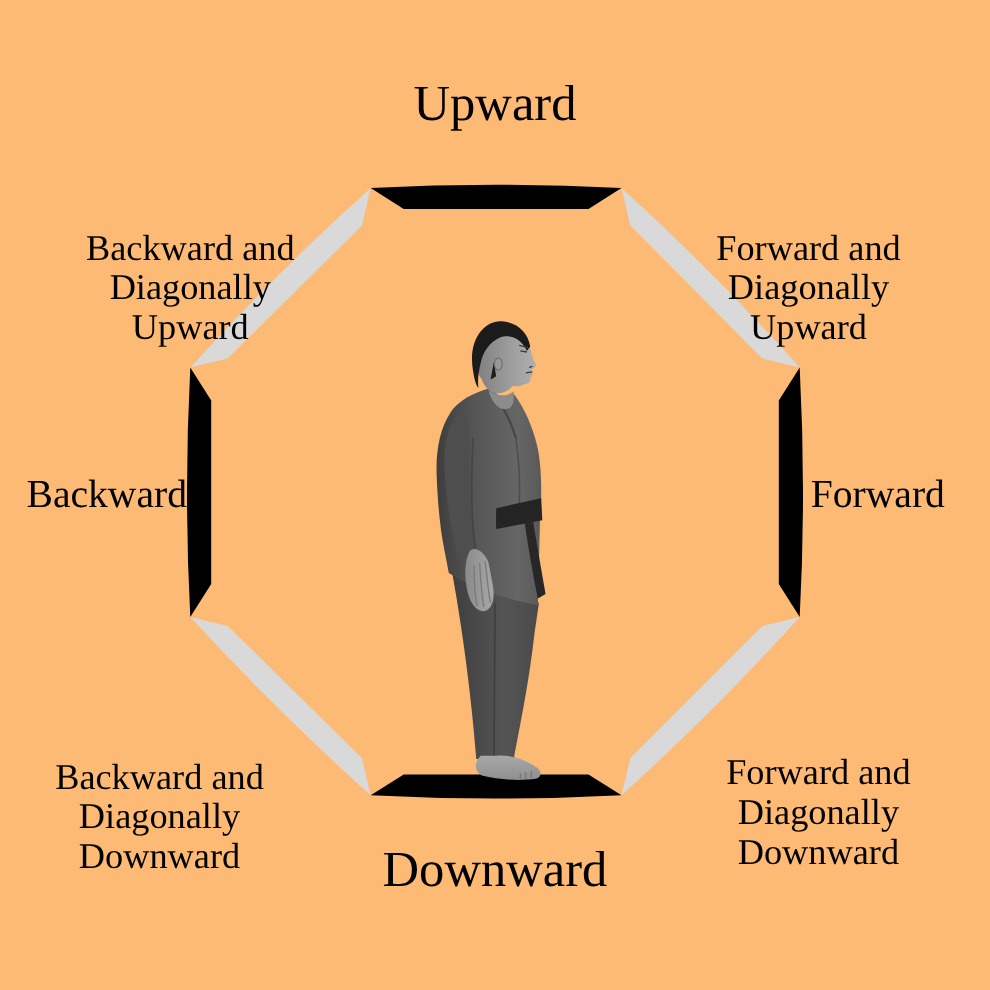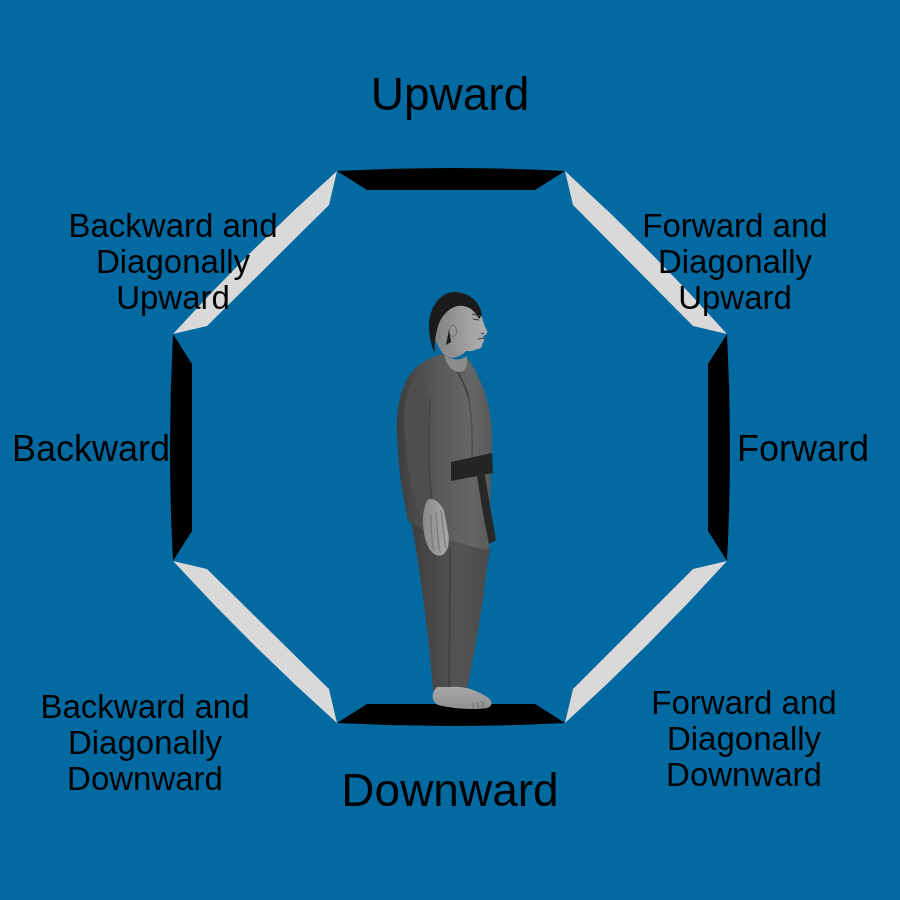--- a/index.html
+++ b/index.html
@@ -1,21 +1,21 @@
 <!DOCTYPE html>
 <html><head>
 <meta charset="utf-8">
 <style>
   html,body{margin:0;padding:0;background:#ffffff;}
   .canvas{
     position:relative;
     width:900px;height:900px;
-    background:#0369a1;
+    background:#fdba74;
     overflow:hidden;
-    font-family:Liberation Sans, sans-serif;
+    font-family:Liberation Serif, serif;
     color:#000;
   }
   .canvas svg{position:absolute;left:0;top:0;}
   .lbl{position:absolute;white-space:nowrap;color:#000;}
   .lbl-big{font-size:46px;line-height:50px;transform:translateX(-50%);}
   .lbl-horiz{font-size:36px;line-height:40px;}
   .lbl-diag{font-size:33px;line-height:36px;text-align:center;transform:translateX(-50%);white-space:normal;width:300px;margin-top:35px;}
   .lbl-diag div{white-space:nowrap;}
   #lbl-upward{left:450px;top:69px;}
   #lbl-downward{left:450px;top:765px;}

